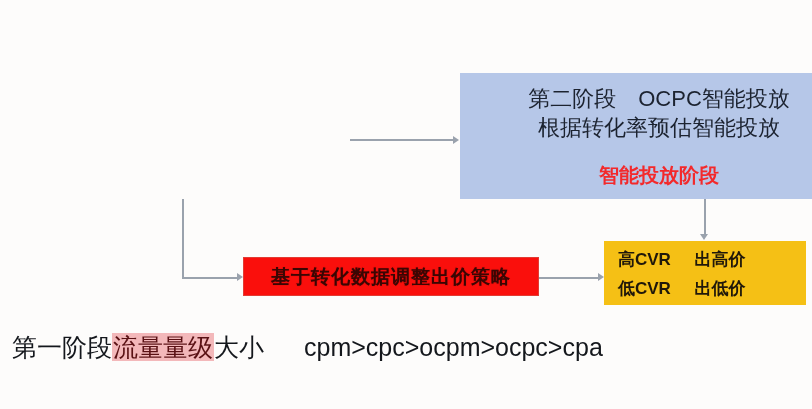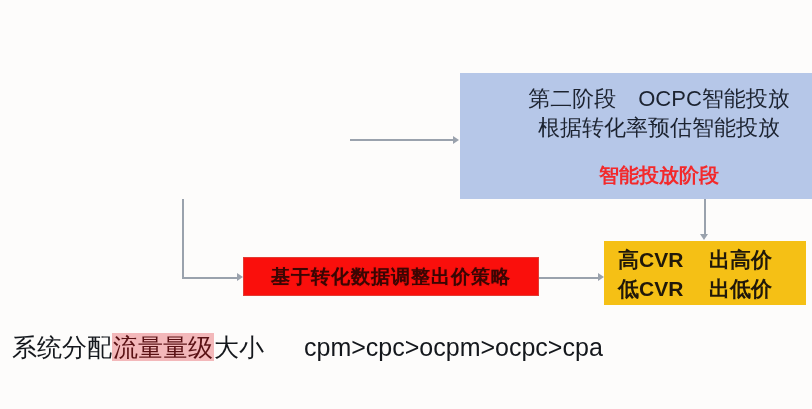--- a/index.html
+++ b/index.html
@@ -141,21 +141,21 @@
     left: 604px;
     top: 241px;
     width: 202px;
     height: 64px;
     background: #f5c015;
     box-sizing: border-box;
     padding: 4px 0 0 14px;
   }
   #cvr-box .cvr-line {
     color: #20180a;
-    font-size: 21px;
+    font-size: 17px;
     line-height: 29px;
     font-weight: bold;
     white-space: nowrap;
   }
   #cvr-box .gap { display: inline-block; width: 14px; }
 
   
   #bottom-note {
     position: absolute;
     left: 12px;
@@ -211,16 +211,16 @@
       <span>出高价</span>
     </div>
     <div class="cvr-line">
       <span>低CVR</span>
       <span class="gap"></span>
       <span>出低价</span>
     </div>
   </div>
 
   <div id="bottom-note">
-    <span>系统分配</span><span class="hl">流量量级</span><span>大小</span><span class="formula">cpm&gt;cpc&gt;ocpm&gt;ocpc&gt;cpa</span>
+    <span>第一阶段</span><span class="hl">流量量级</span><span>大小</span><span class="formula">cpm&gt;cpc&gt;ocpm&gt;ocpc&gt;cpa</span>
   </div>
 
 </div>
 
 </body></html>

